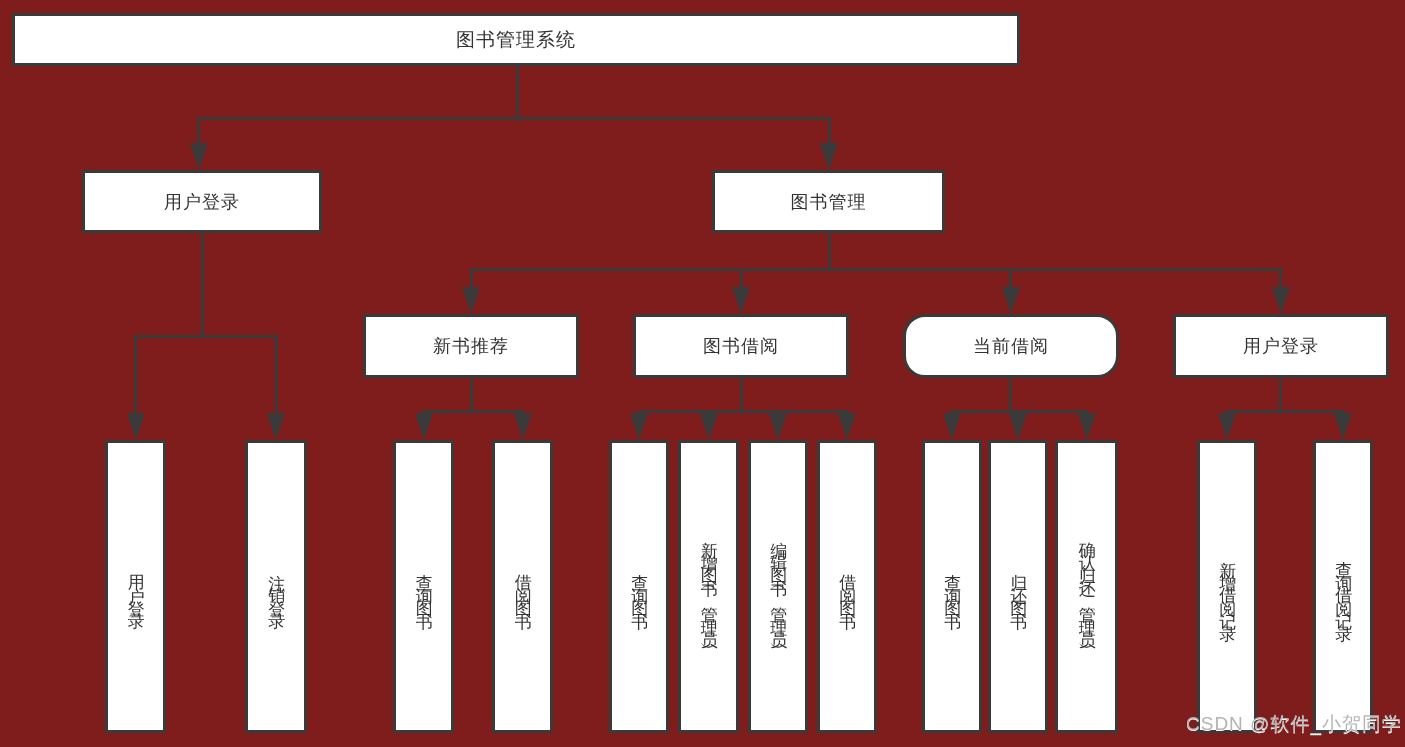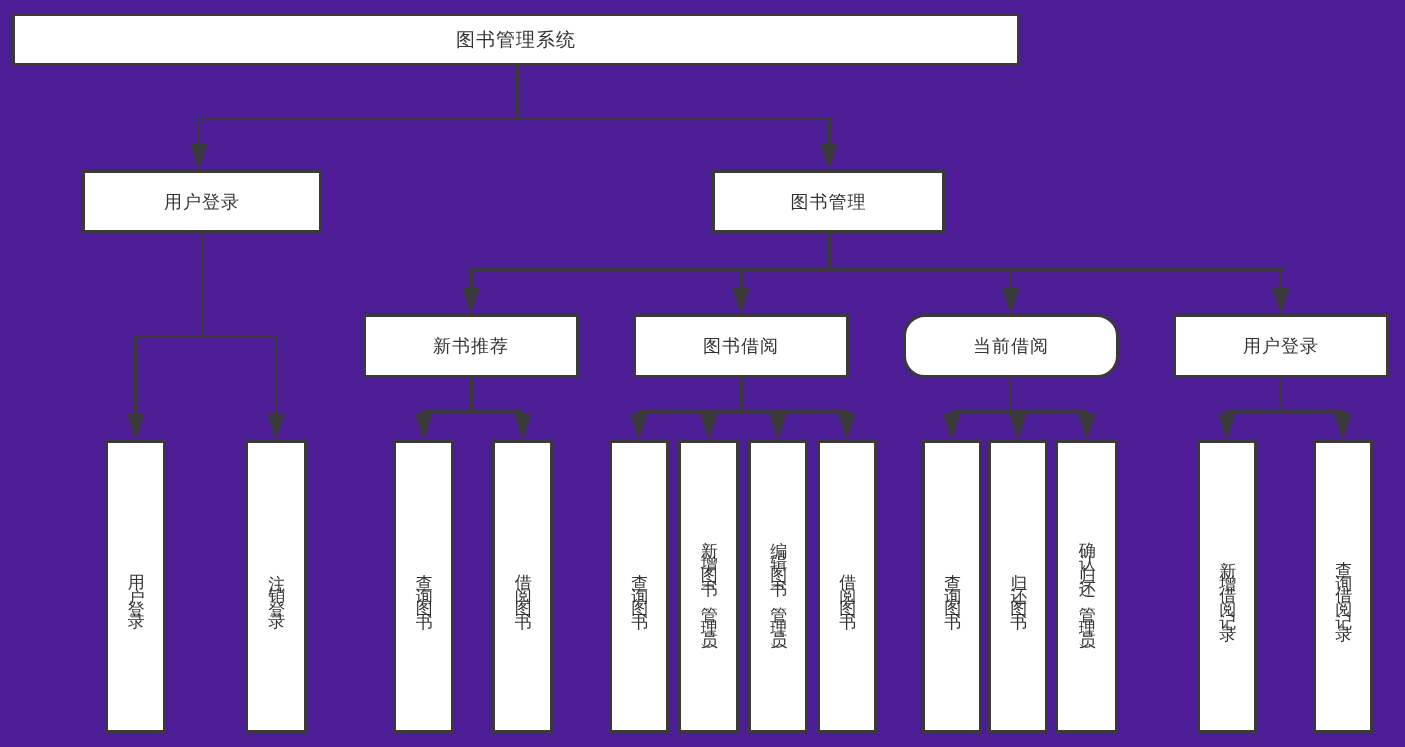--- a/index.html
+++ b/index.html
@@ -1,17 +1,17 @@
 <!DOCTYPE html>
 <html><head>
 <meta charset="utf-8">
 <style>
   html,body{margin:0;padding:0;background:#ffffff;}
   .canvas{
-    position:relative;width:1405px;height:747px;background:#4c1d95;overflow:hidden;
+    position:relative;width:1405px;height:747px;background:#7f1d1d;overflow:hidden;
     font-family:"Liberation Sans","DejaVu Sans",sans-serif;color:#333333;
   }
   
   .node{
     position:absolute;box-sizing:border-box;background:#ffffff;
     border:3px solid #3a3a3a;display:flex;align-items:center;justify-content:center;
   }
   .hbox{font-size:18px;letter-spacing:1px;}
   .root{font-size:19px;}
   .vbox{font-size:17px;}
@@ -146,14 +146,15 @@
     <span class="vtext">确认归还（管理员）</span>
   </div>
 
   <div class="node vbox" style="left:1197px;top:440px;width:60px;height:293px;">
     <span class="vtext">新增借阅记录</span>
   </div>
   <div class="node vbox" style="left:1313px;top:440px;width:60px;height:293px;">
     <span class="vtext">查询借阅记录</span>
   </div>
 
+  <div class="watermark">CSDN @软件_小贺同学</div>
 
 </div>
 
 </body></html>

